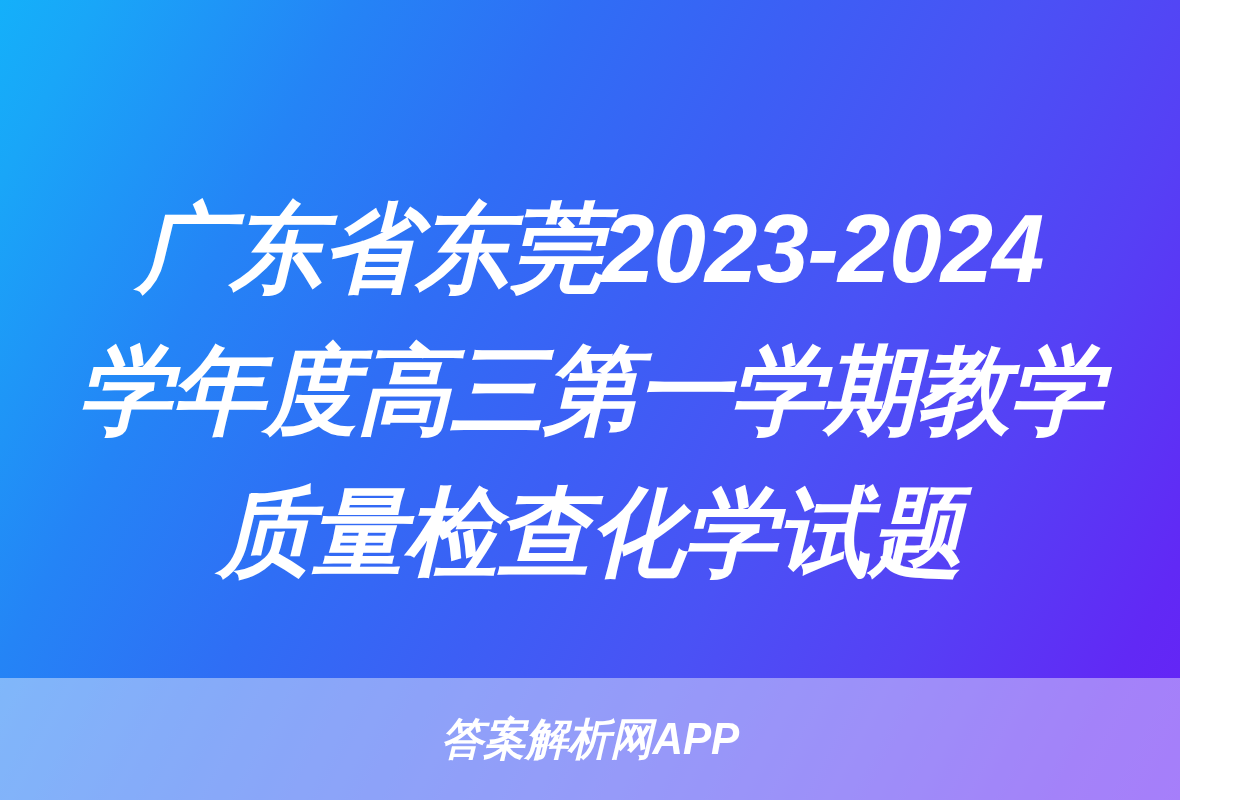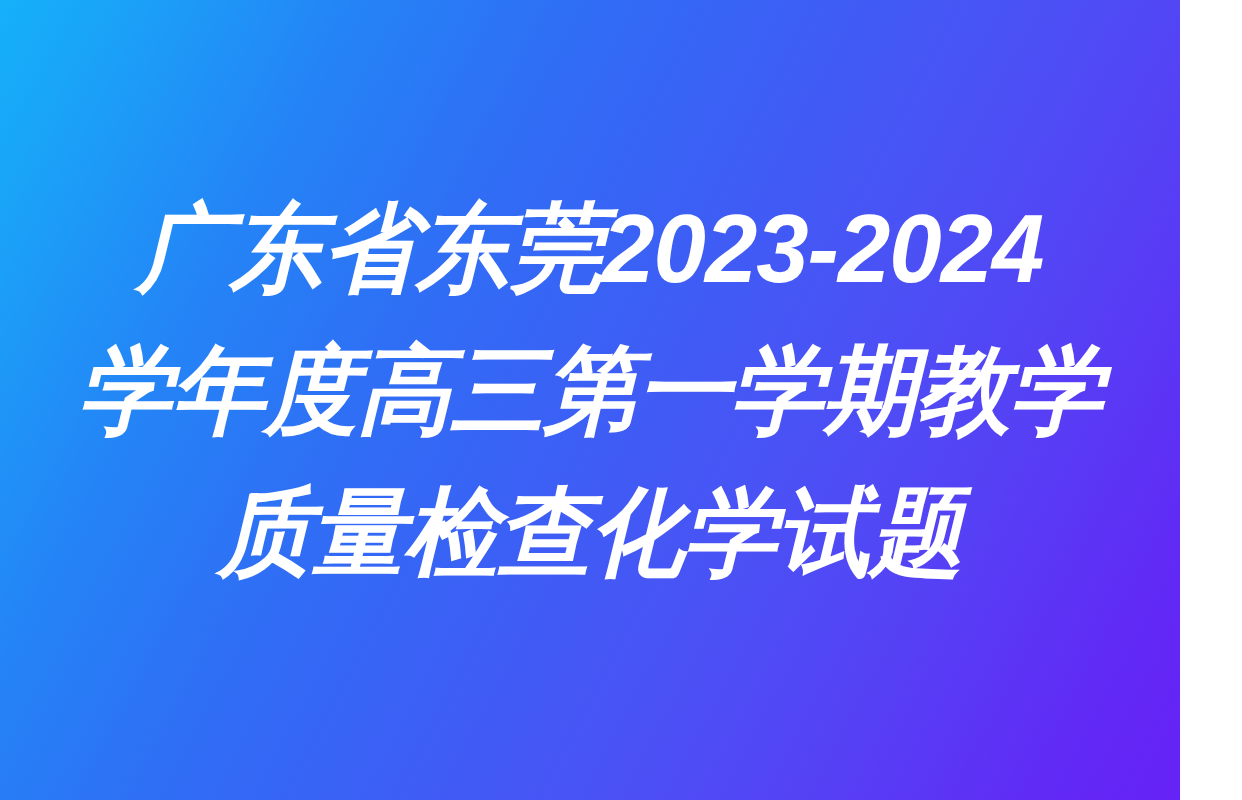--- a/index.html
+++ b/index.html
@@ -92,14 +92,17 @@
 <body>
 
 <div id="banner">
 
   <div id="title-block">
     <span class="title-line wide">广东省东莞2023-2024</span>
     <span class="title-line wide">学年度高三第一学期教学</span>
     <span class="title-line narrow">质量检查化学试题</span>
   </div>
 
+  <div id="footer-band">
+    <span id="watermark">答案解析网APP</span>
+  </div>
 
 </div>
 
 </body></html>

